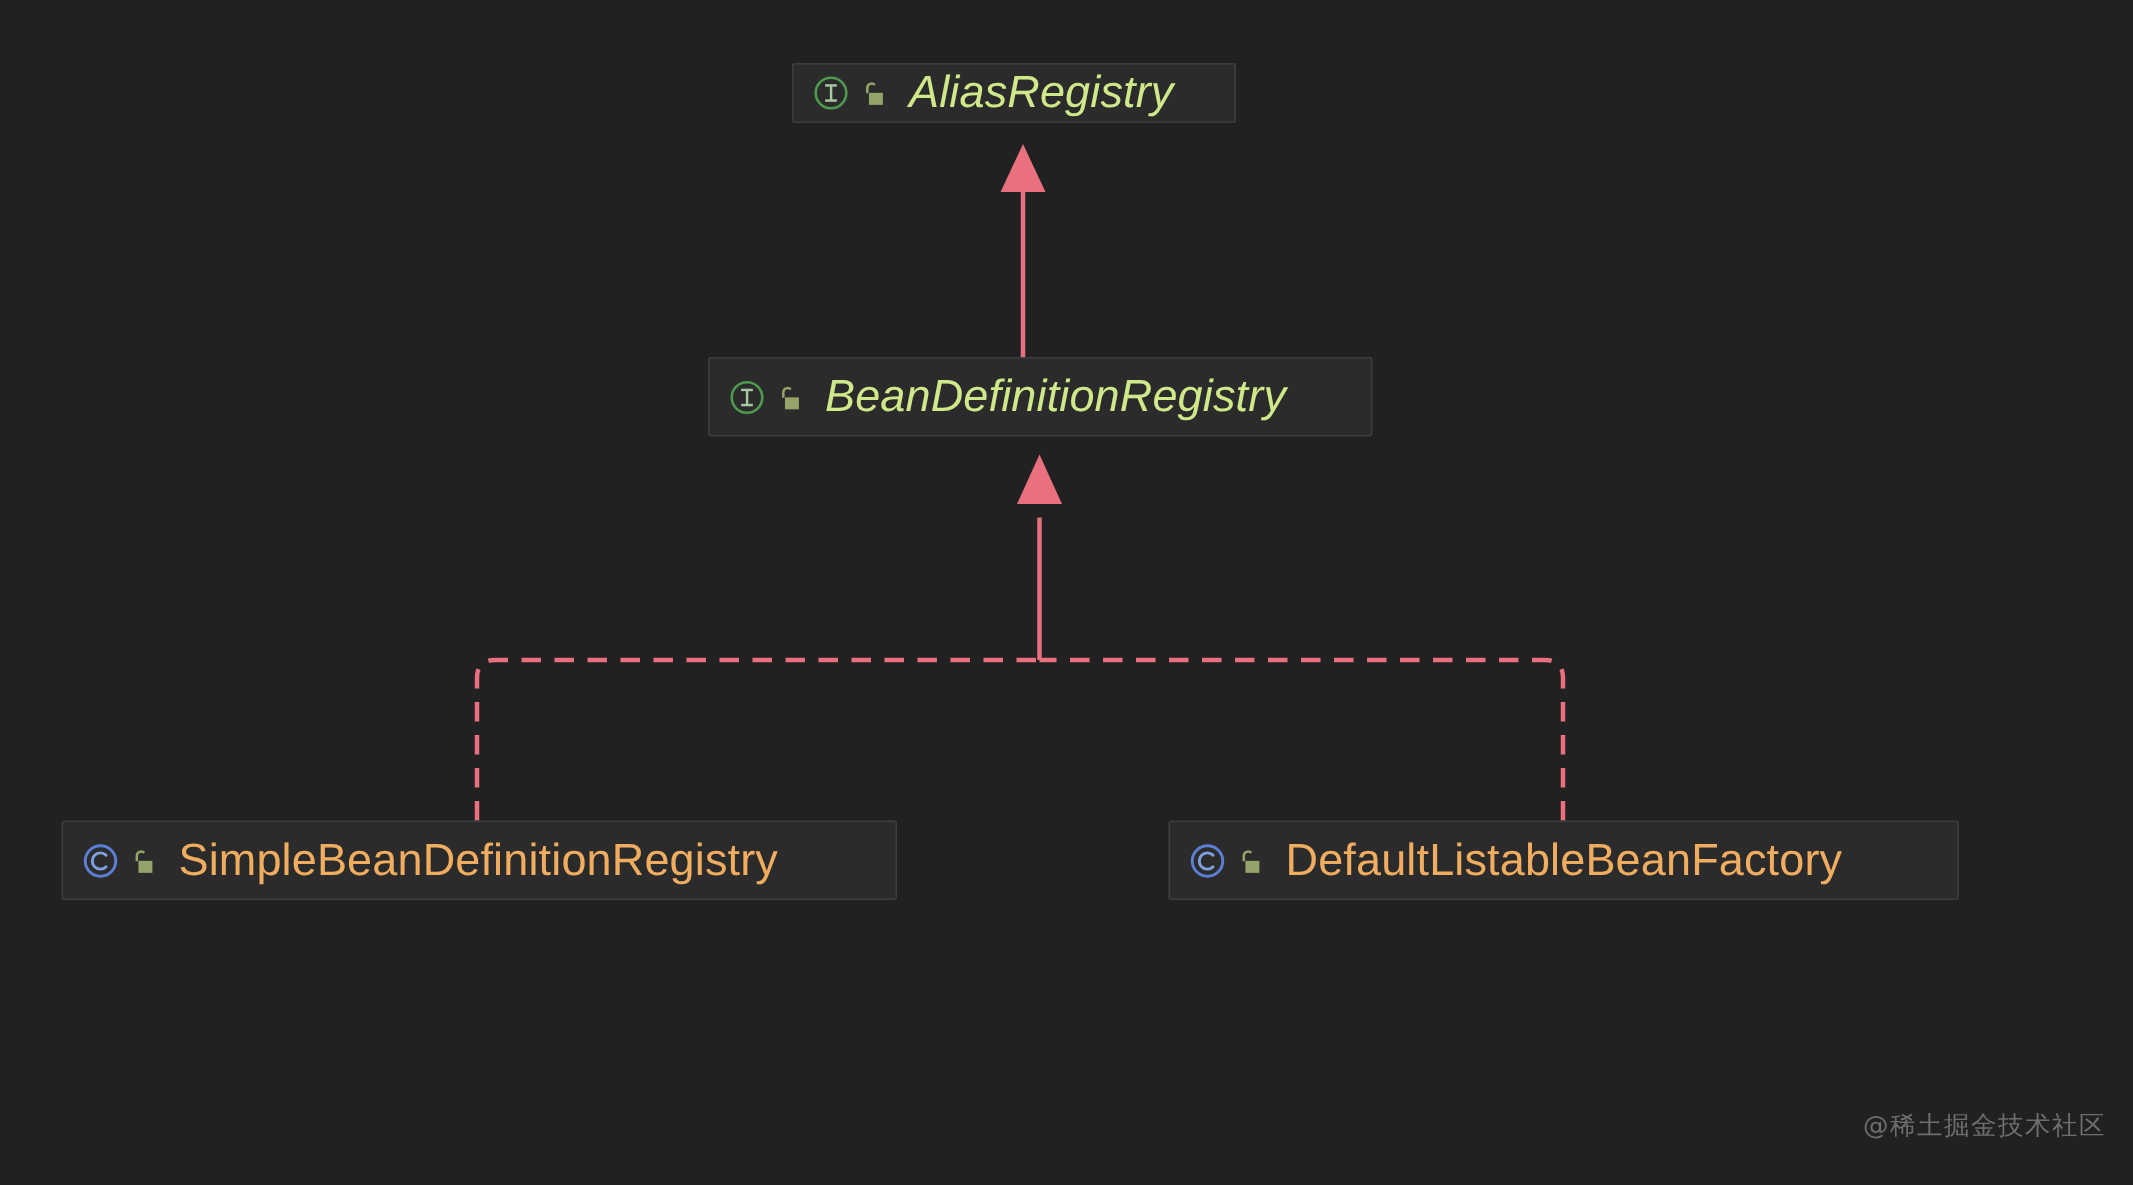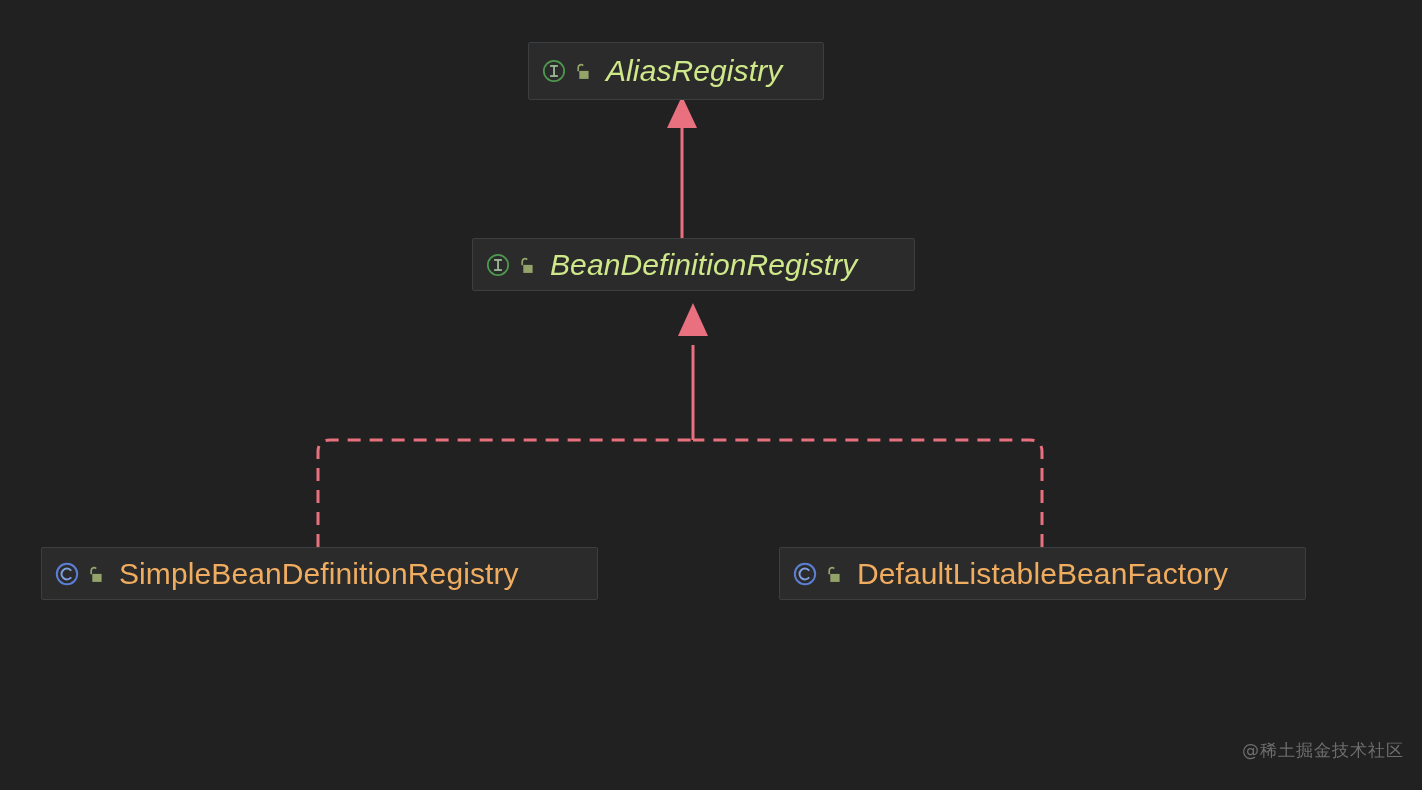--- a/index.html
+++ b/index.html
@@ -99,21 +99,21 @@
     <g>
       <path d="M 1042 547 L 1042 452 Q 1042 440 1030 440 L 693 440" fill="none" stroke="#e8707f" stroke-width="3" stroke-dasharray="13 9" stroke-linecap="butt"></path>
     </g>
 
     <g>
       <path d="M 693 440 L 693 345" fill="none" stroke="#e8707f" stroke-width="3"></path>
       <polygon points="693,303 708,336 678,336" fill="#e8707f"></polygon>
     </g>
   </svg>
 
-  <div class="node iface" style="left:528px; top:42px; width:296px; height:58px;">
+  <div class="node iface" style="left:528px; top:42px; width:296px; height:40px;">
     <span class="icons">
       <svg class="type-icon" viewBox="0 0 24 24">
         <circle cx="12" cy="12" r="9.4" fill="none" stroke="#4e9a4e" stroke-width="1.6"></circle>
         <rect x="8.4" y="6.6" width="7.2" height="1.5" fill="#a8c9a0"></rect>
         <rect x="11.3" y="7.6" width="1.5" height="8.8" fill="#a8c9a0"></rect>
         <rect x="8.4" y="15.9" width="7.2" height="1.5" fill="#a8c9a0"></rect>
       </svg>
       <svg class="lock-icon" viewBox="0 0 20 20">
         <path d="M6.2 9.2 V5.6 a2.9 2.9 0 0 1 5.0 -2.0" fill="none" stroke="#94a36a" stroke-width="1.7"></path>
         <rect x="7.3" y="8.9" width="9.3" height="8.0" fill="#94a36a"></rect>

